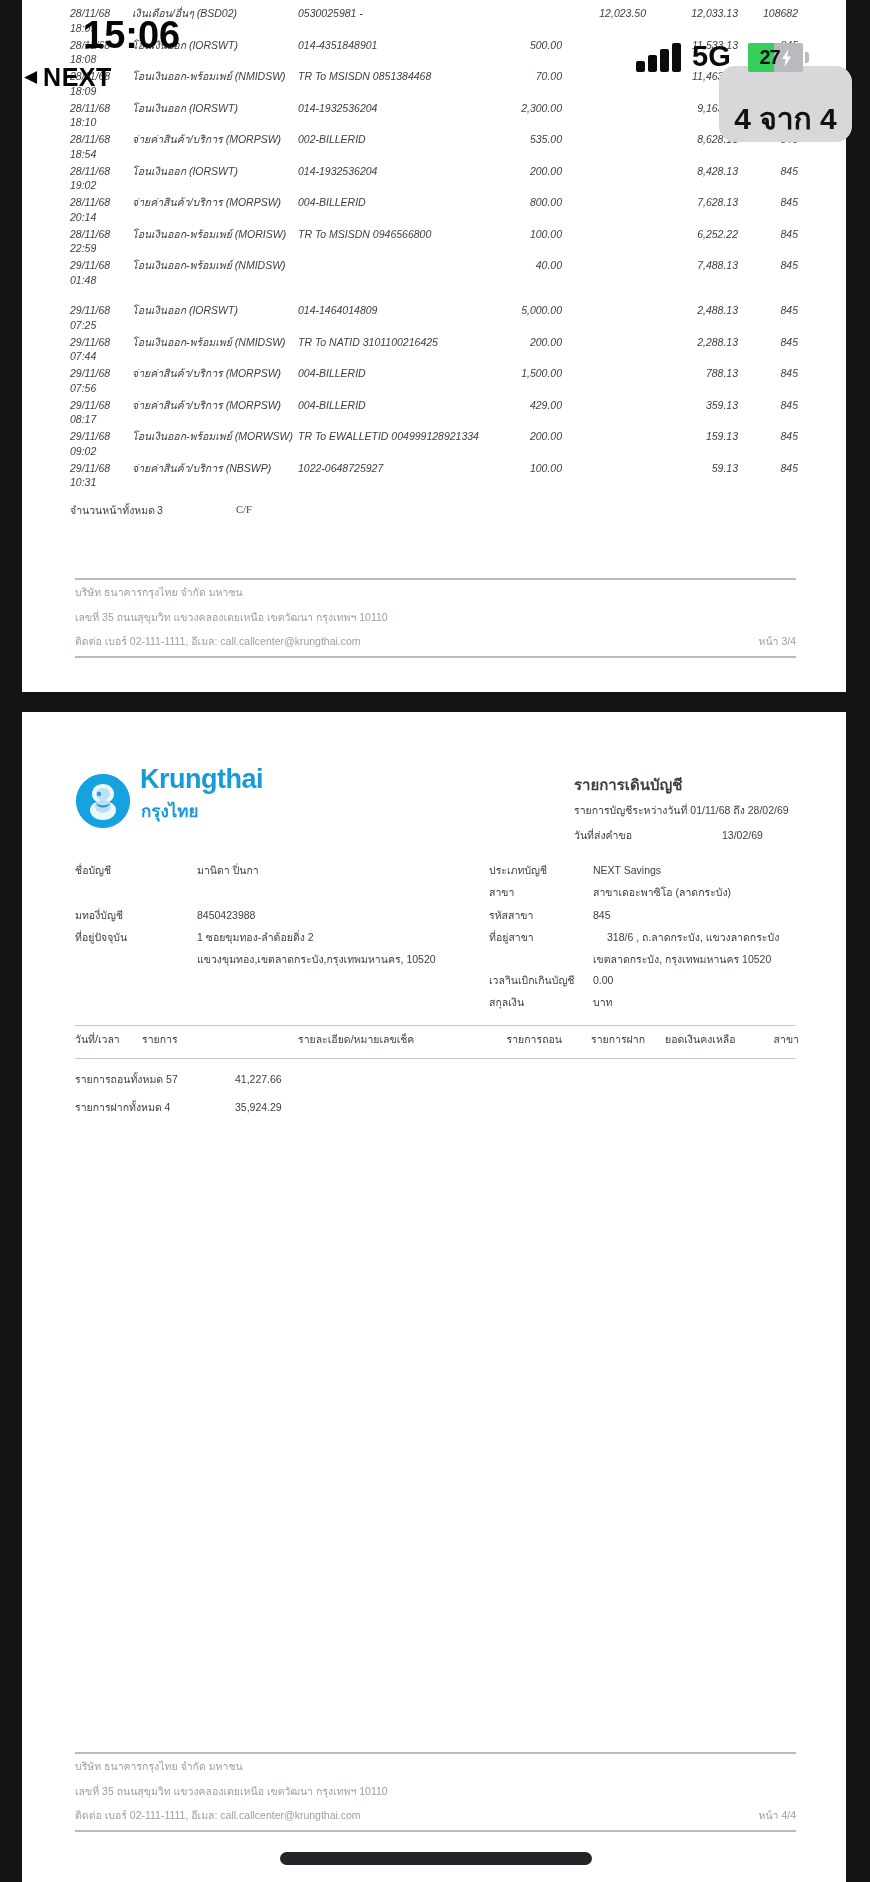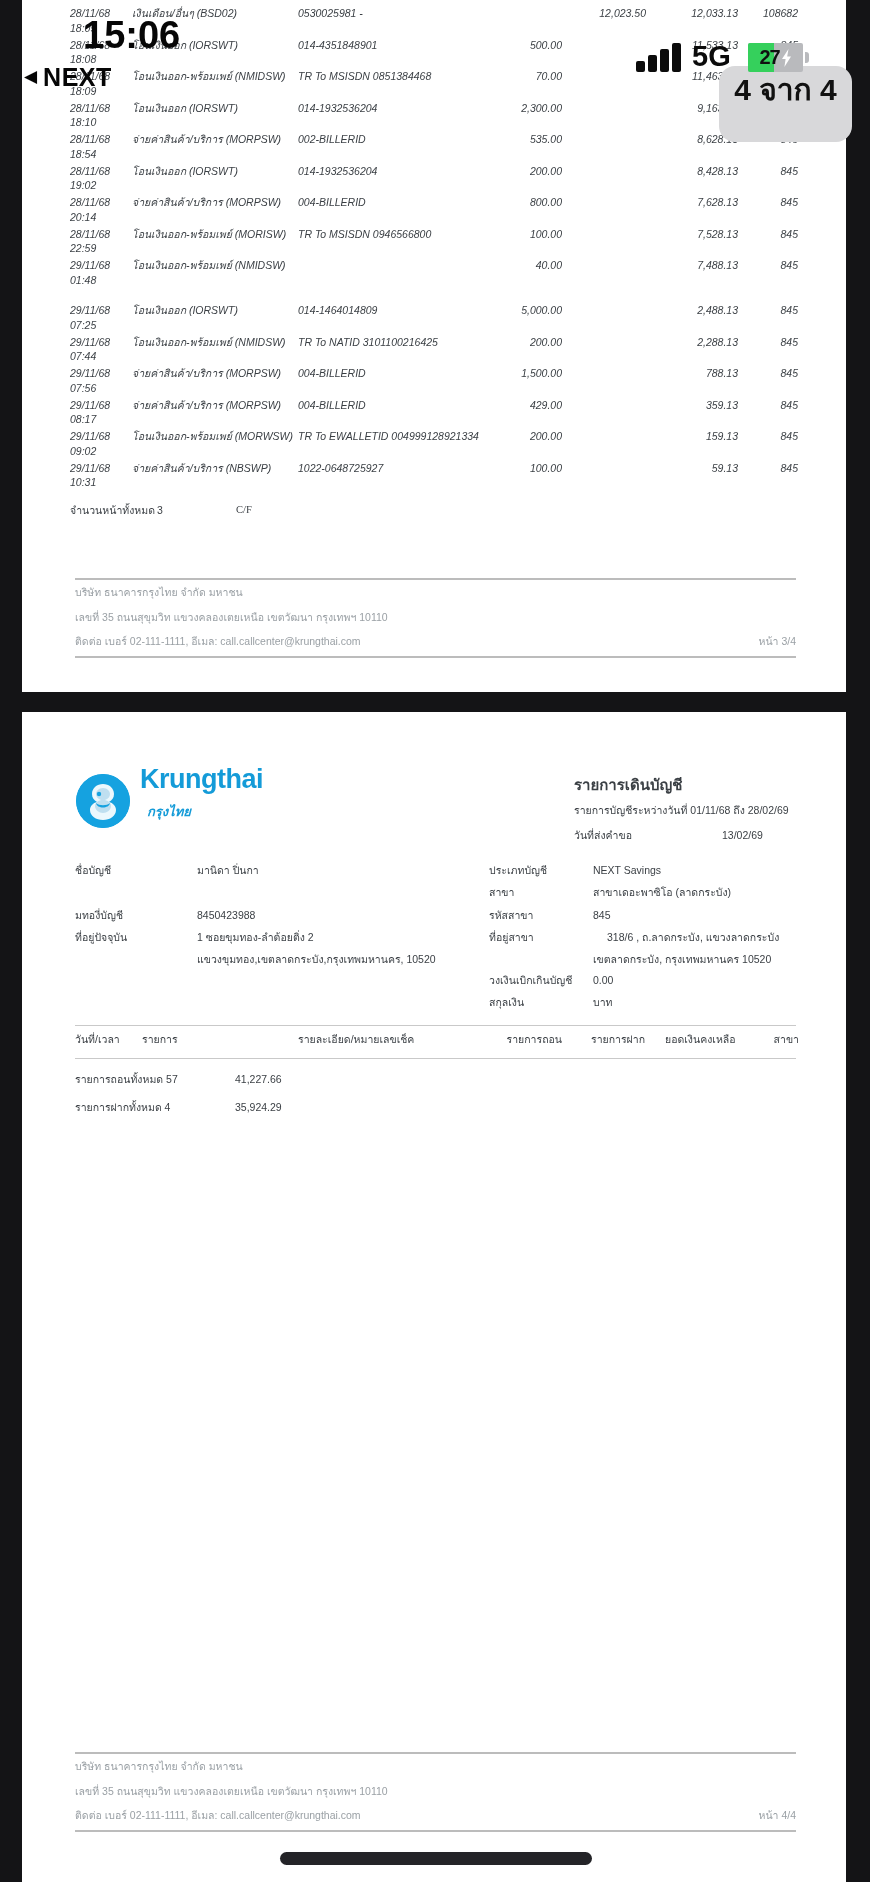--- a/index.html
+++ b/index.html
@@ -39,21 +39,21 @@
   .footer { position:absolute; left:53px; width:721px; }
   .footer .sep { border-top:2px solid #bcbcbc; }
   .footer .frow { position:relative; font-size:10.5px; line-height:24.5px; color:#9aa0a5; white-space:nowrap; }
   .footer .pageno { position:absolute; right:0; top:0; color:#9aa0a5; }
   .footer .sep2 { border-top:2px solid #bcbcbc; margin-top:2px; }
 
   
   .abs { position:absolute; white-space:nowrap; }
   #logoCircle { left:54px; top:62px; width:54px; height:54px; border-radius:50%; background:#15a2e0; overflow:hidden; }
   #brandEn { left:118px; top:60px; font-size:27px; font-weight:bold; color:#149bd8; letter-spacing:-0.5px; }
-  #brandTh { left:125px; top:93px; font-size:13px; font-weight:bold; color:#149bd8;font-style:italic; }
+  #brandTh { left:119px; top:93px; font-size:17px; font-weight:bold; color:#149bd8; }
   #hdrTitle { left:552px; top:66px; font-size:15px; font-weight:bold; color:#3a3f44; }
   #hdrPeriod { left:552px; top:91px; }
   #hdrReqLabel { left:552px; top:116px; }
   #hdrReqValue { left:700px; top:116px; }
 
   .lbl { color:#3a3f44; }
   
   .acc { font-size:10.5px; line-height:14px; }
 
   
@@ -65,21 +65,21 @@
   #backApp { position:absolute; left:24px; top:62px; z-index:30; color:#060606; display:flex; align-items:center; gap:6px; }
   #backApp .tri { font-size:17px; line-height:30px; }
   #backApp .nm { font-size:25px; font-weight:800; letter-spacing:0.5px; }
   #signal { position:absolute; left:636px; top:43px; width:48px; height:29px; display:flex; align-items:flex-end; gap:3.5px; z-index:30; }
   #signal i { display:block; width:8.5px; background:#0b0b0b; border-radius:2px; }
   #fiveg { position:absolute; left:692px; top:40px; font-size:29px; font-weight:700; color:#0b0b0b; z-index:30; }
   #battery { position:absolute; left:748px; top:43px; width:55px; height:29px; border-radius:2px; background:#b9babd; overflow:hidden; z-index:30; }
   #battery .fill { position:absolute; left:0; top:0; bottom:0; width:47%; background:#35d05c; }
   #battery .pct { position:absolute; left:0; top:0; width:100%; height:100%; display:flex; align-items:center; justify-content:center; gap:1px; font-size:20px; font-weight:800; color:#101010; letter-spacing:-1px; }
   #batteryNub { position:absolute; left:805px; top:52px; width:4px; height:11px; border-radius:0 3px 3px 0; background:#b9babd; z-index:30; }
-  #pagePill { position:absolute; left:719px; top:66px; width:133px; height:76px; border-radius:16px; background:#d8d8da; display:flex; align-items:flex-start; justify-content:center; z-index:25; }
+  #pagePill { position:absolute; left:719px; top:66px; width:133px; height:76px; border-radius:16px; background:#d8d8da; display:flex; align-items:flex-end; justify-content:center; z-index:25; }
   #pagePill span { font-size:30px; font-weight:700; color:#111; }
   #homeBar { position:absolute; left:280px; top:1852px; width:312px; height:13px; border-radius:7px; background:#242428; z-index:30; }
 </style>
 </head>
 <body>
 
 <div class="page doc" id="pageA">
   <div id="rows">
   <div class="txrow">
     <div class="cell c-date">
@@ -198,21 +198,21 @@
       <div>28/11/68</div>
       <div>22:59</div>
     </div>
     <div class="cell c-desc">โอนเงินออก-พร้อมเพย์ (MORISW)</div>
     <div class="cell c-detail">
       <span class="t2">TR To MSISDN 0946566800</span>
       <span class="t2"></span>
     </div>
     <div class="cell c-wd">100.00</div>
     <div class="cell c-dep"></div>
-    <div class="cell c-bal">7,528.13</div>
+    <div class="cell c-bal">6,252.22</div>
     <div class="cell c-br">845</div>
   </div>
 
   <div class="txrow tall">
     <div class="cell c-date">
       <div>29/11/68</div>
       <div>01:48</div>
     </div>
     <div class="cell c-desc">โอนเงินออก-พร้อมเพย์ (NMIDSW)</div>
     <div class="cell c-wd">40.00</div>
@@ -364,21 +364,21 @@
 
   <div class="abs acc lbl" style="left:467px;top:151px">ประเภทบัญชี</div>
   <div class="abs acc" style="left:571px;top:151px">NEXT Savings</div>
   <div class="abs acc lbl" style="left:467px;top:173px">สาขา</div>
   <div class="abs acc" style="left:571px;top:173px">สาขาเดอะพาซิโอ (ลาดกระบัง)</div>
   <div class="abs acc lbl" style="left:467px;top:196px">รหัสสาขา</div>
   <div class="abs acc" style="left:571px;top:196px">845</div>
   <div class="abs acc lbl" style="left:467px;top:218px">ที่อยู่สาขา</div>
   <div class="abs acc" style="left:585px;top:218px">318/6 , ถ.ลาดกระบัง, แขวงลาดกระบัง</div>
   <div class="abs acc" style="left:571px;top:240px">เขตลาดกระบัง, กรุงเทพมหานคร 10520</div>
-  <div class="abs acc lbl" style="left:467px;top:261px">วงเงินเบิกเกินบัญชี</div>
+  <div class="abs acc lbl" style="left:467px;top:261px">เวลาินเบิกเกินบัญชี</div>
   <div class="abs acc" style="left:571px;top:261px">0.00</div>
   <div class="abs acc lbl" style="left:467px;top:283px">สกุลเงิน</div>
   <div class="abs acc" style="left:571px;top:283px">บาท</div>
 
   <div class="tline" style="top:313px"></div>
   <div class="th" style="left:53px;top:320px">วันที่/เวลา</div>
   <div class="th" style="left:120px;top:320px">รายการ</div>
   <div class="th" style="left:276px;top:320px">รายละเอียด/หมายเลขเช็ค</div>
   <div class="th" style="left:440px;top:320px;width:100px;text-align:right">รายการถอน</div>
   <div class="th" style="left:523px;top:320px;width:100px;text-align:right">รายการฝาก</div>

